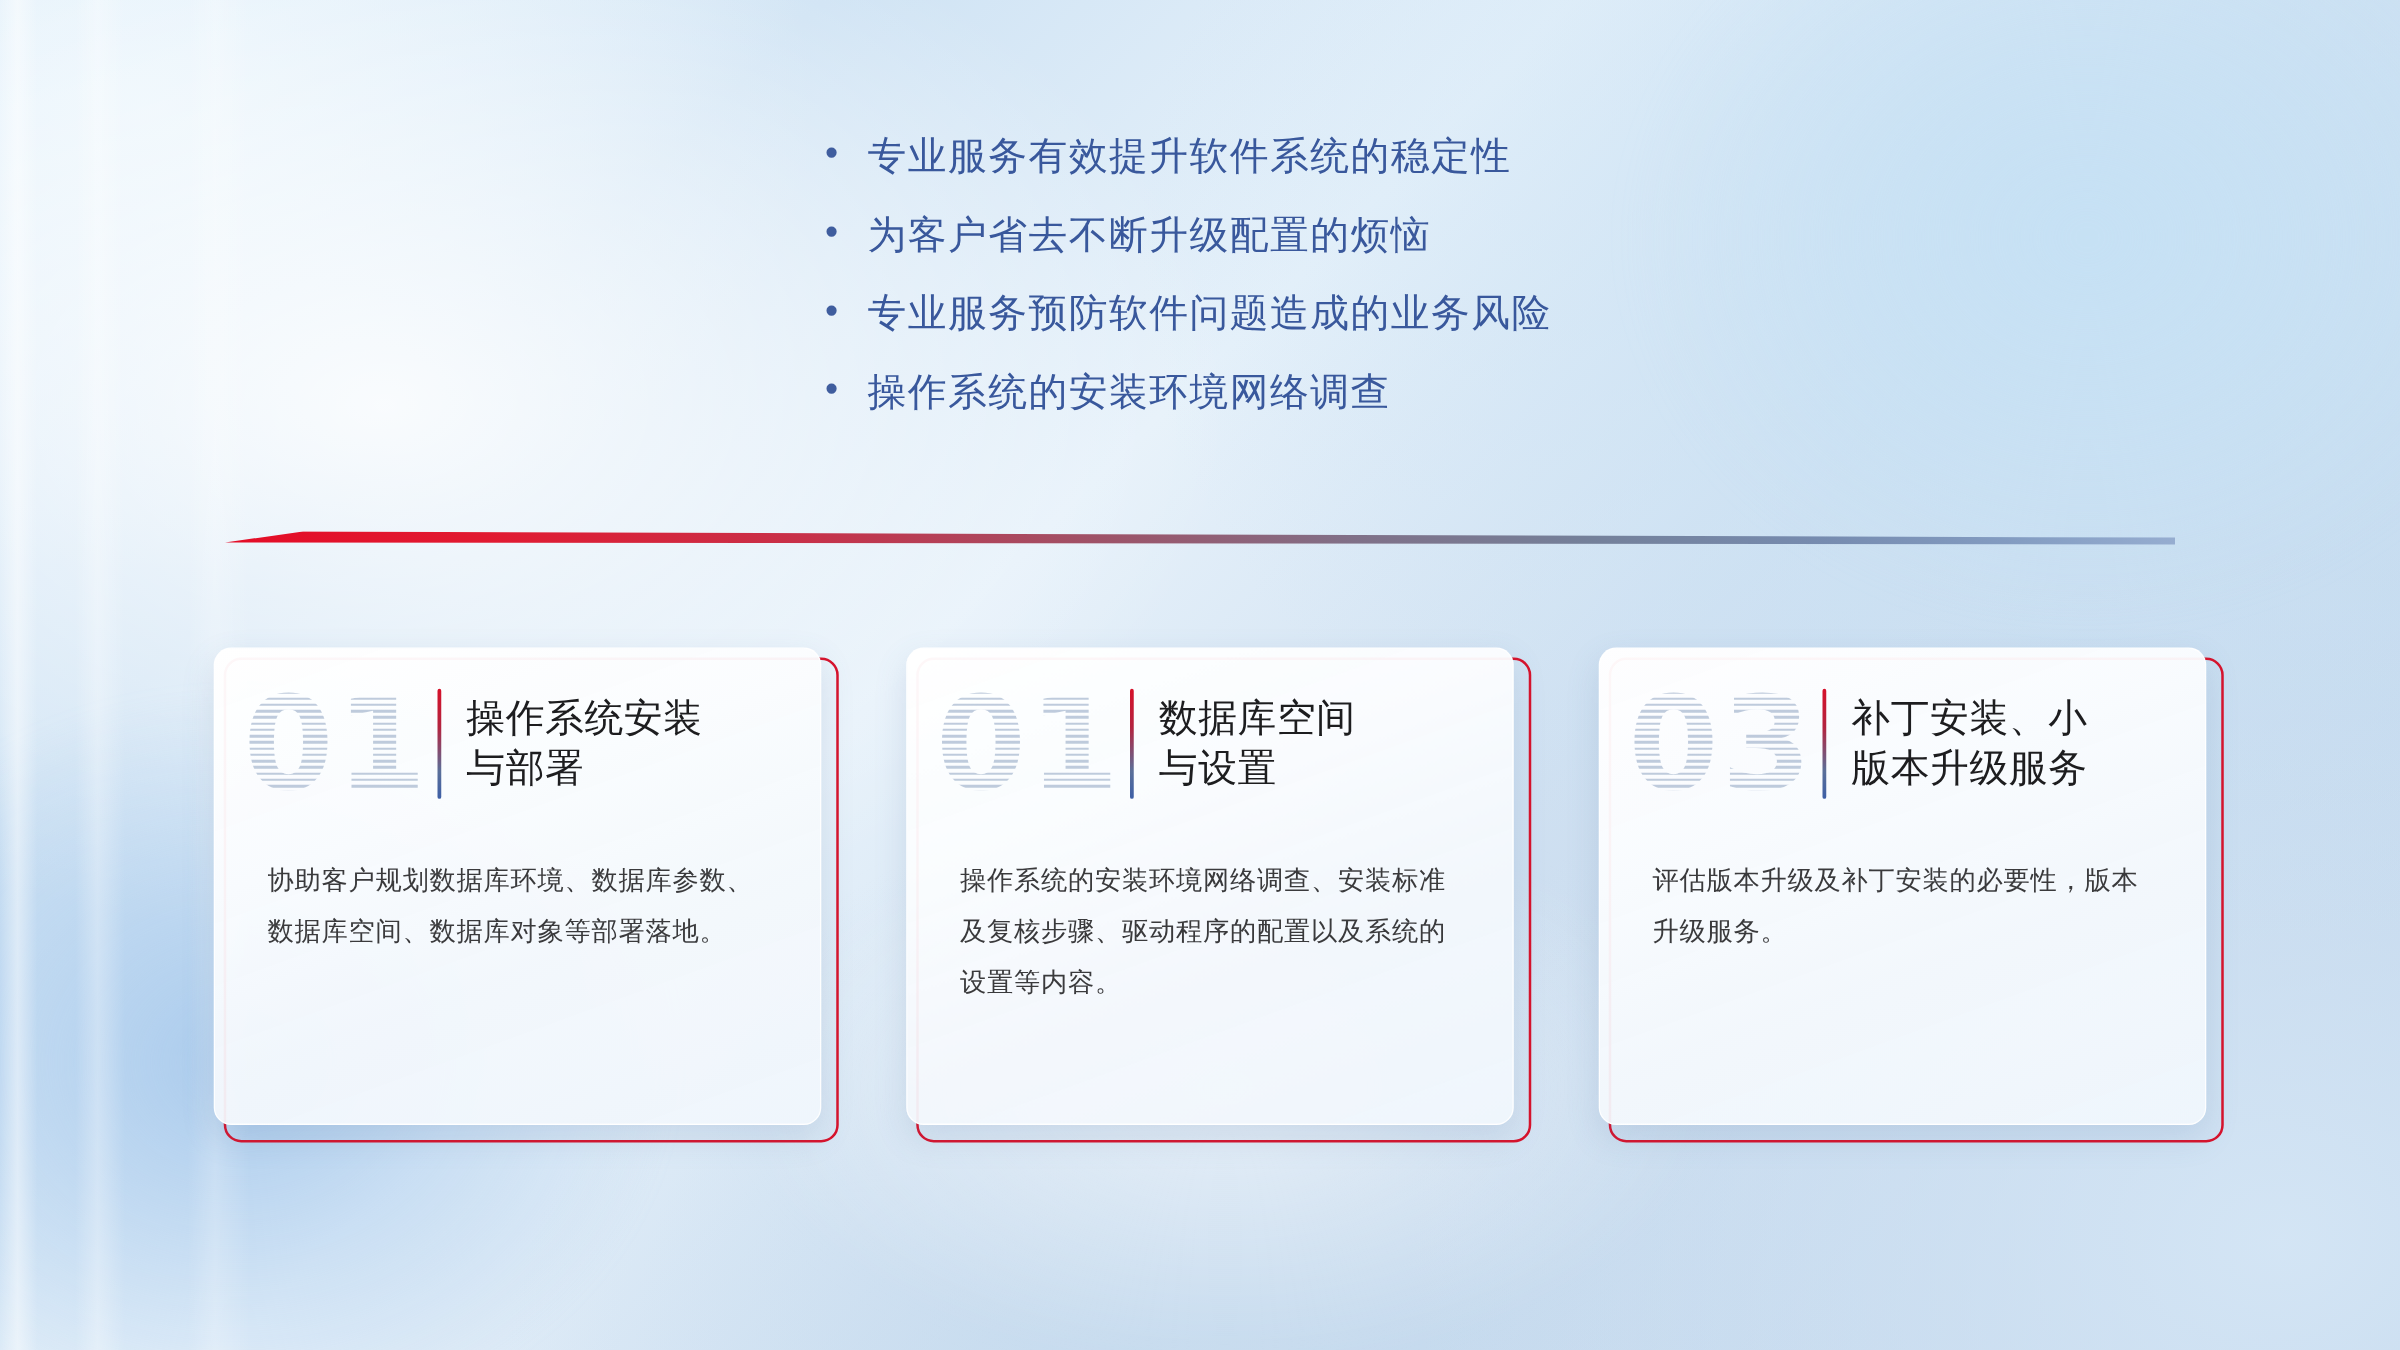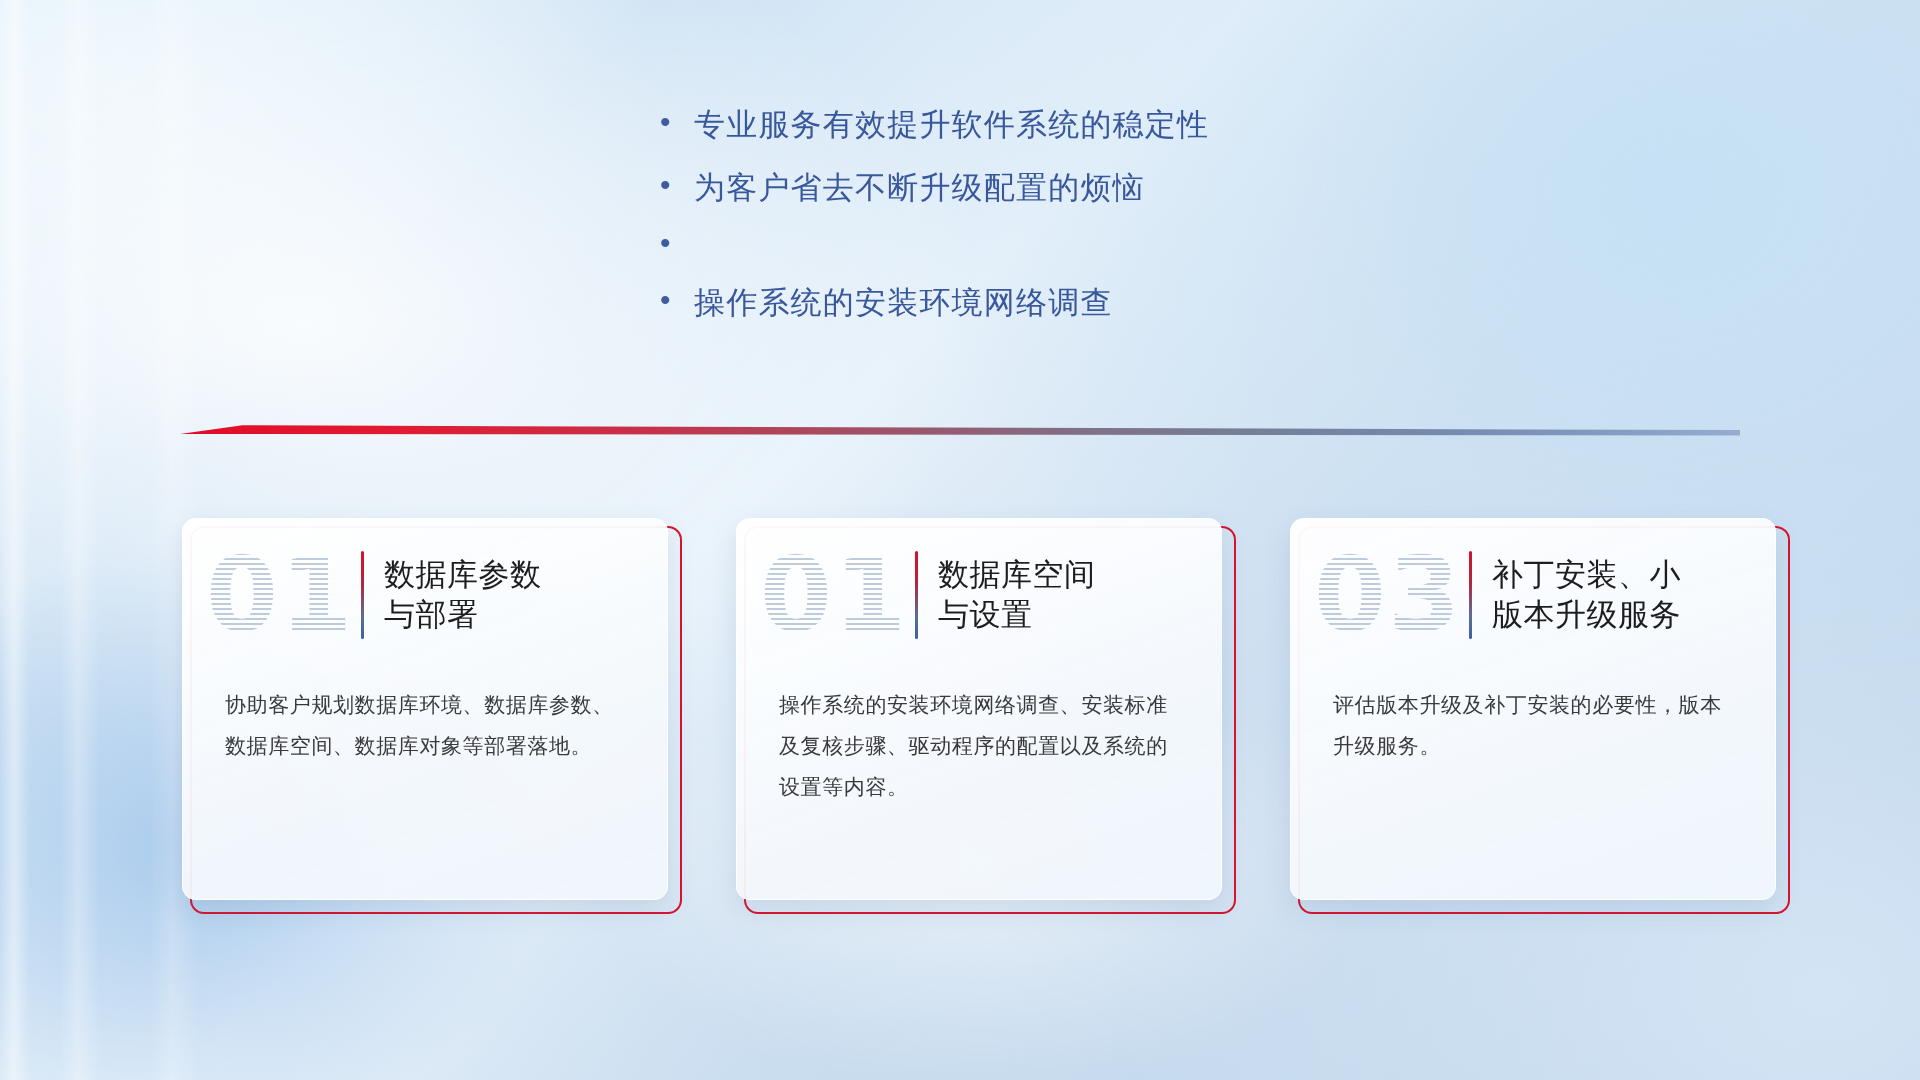--- a/index.html
+++ b/index.html
@@ -118,21 +118,21 @@
         #8099bf 92%,
         #93aace 100%);
     -webkit-clip-path: polygon(0% 62%, 4% 8%, 100% 38%, 100% 72%);
     clip-path: polygon(0% 62%, 4% 8%, 100% 38%, 100% 72%);
     opacity: 0.95;
   }
 
   
   .cards {
     position: absolute;
-    left: 182px;
+    left: 171px;
     top: 518px;
     width: 1600px;
     height: 400px;
     display: flex;
     gap: 62px;
   }
   .card {
     position: relative;
     width: 492px;
     height: 388px;
@@ -242,20 +242,21 @@
       <span class="bullet-text">专业服务有效提升软件系统的稳定性</span>
     </div>
 
     <div class="bullet-row">
       <span class="bullet-dot">•</span>
       <span class="bullet-text">为客户省去不断升级配置的烦恼</span>
     </div>
 
     <div class="bullet-row">
       <span class="bullet-dot">•</span>
+      <span class="bullet-text">专业服务预防软件问题造成的业务风险</span>
     </div>
 
     <div class="bullet-row">
       <span class="bullet-dot">•</span>
       <span class="bullet-text">操作系统的安装环境网络调查</span>
     </div>
 
   </div>
 
   <div class="divider-wrap">
@@ -265,21 +266,21 @@
   <div class="cards">
 
     <div class="card">
       <div class="card-accent"></div>
       <div class="card-face">
         <div class="card-head">
           <div class="ghost-num">
             <span>01</span>
           </div>
           <div class="head-rule"></div>
-          <div class="card-title">数据库参数
+          <div class="card-title">操作系统安装
 与部署</div>
         </div>
         <div class="card-body">协助客户规划数据库环境、数据库参数、数据库空间、数据库对象等部署落地。</div>
       </div>
     </div>
 
     <div class="card">
       <div class="card-accent"></div>
       <div class="card-face">
         <div class="card-head">

